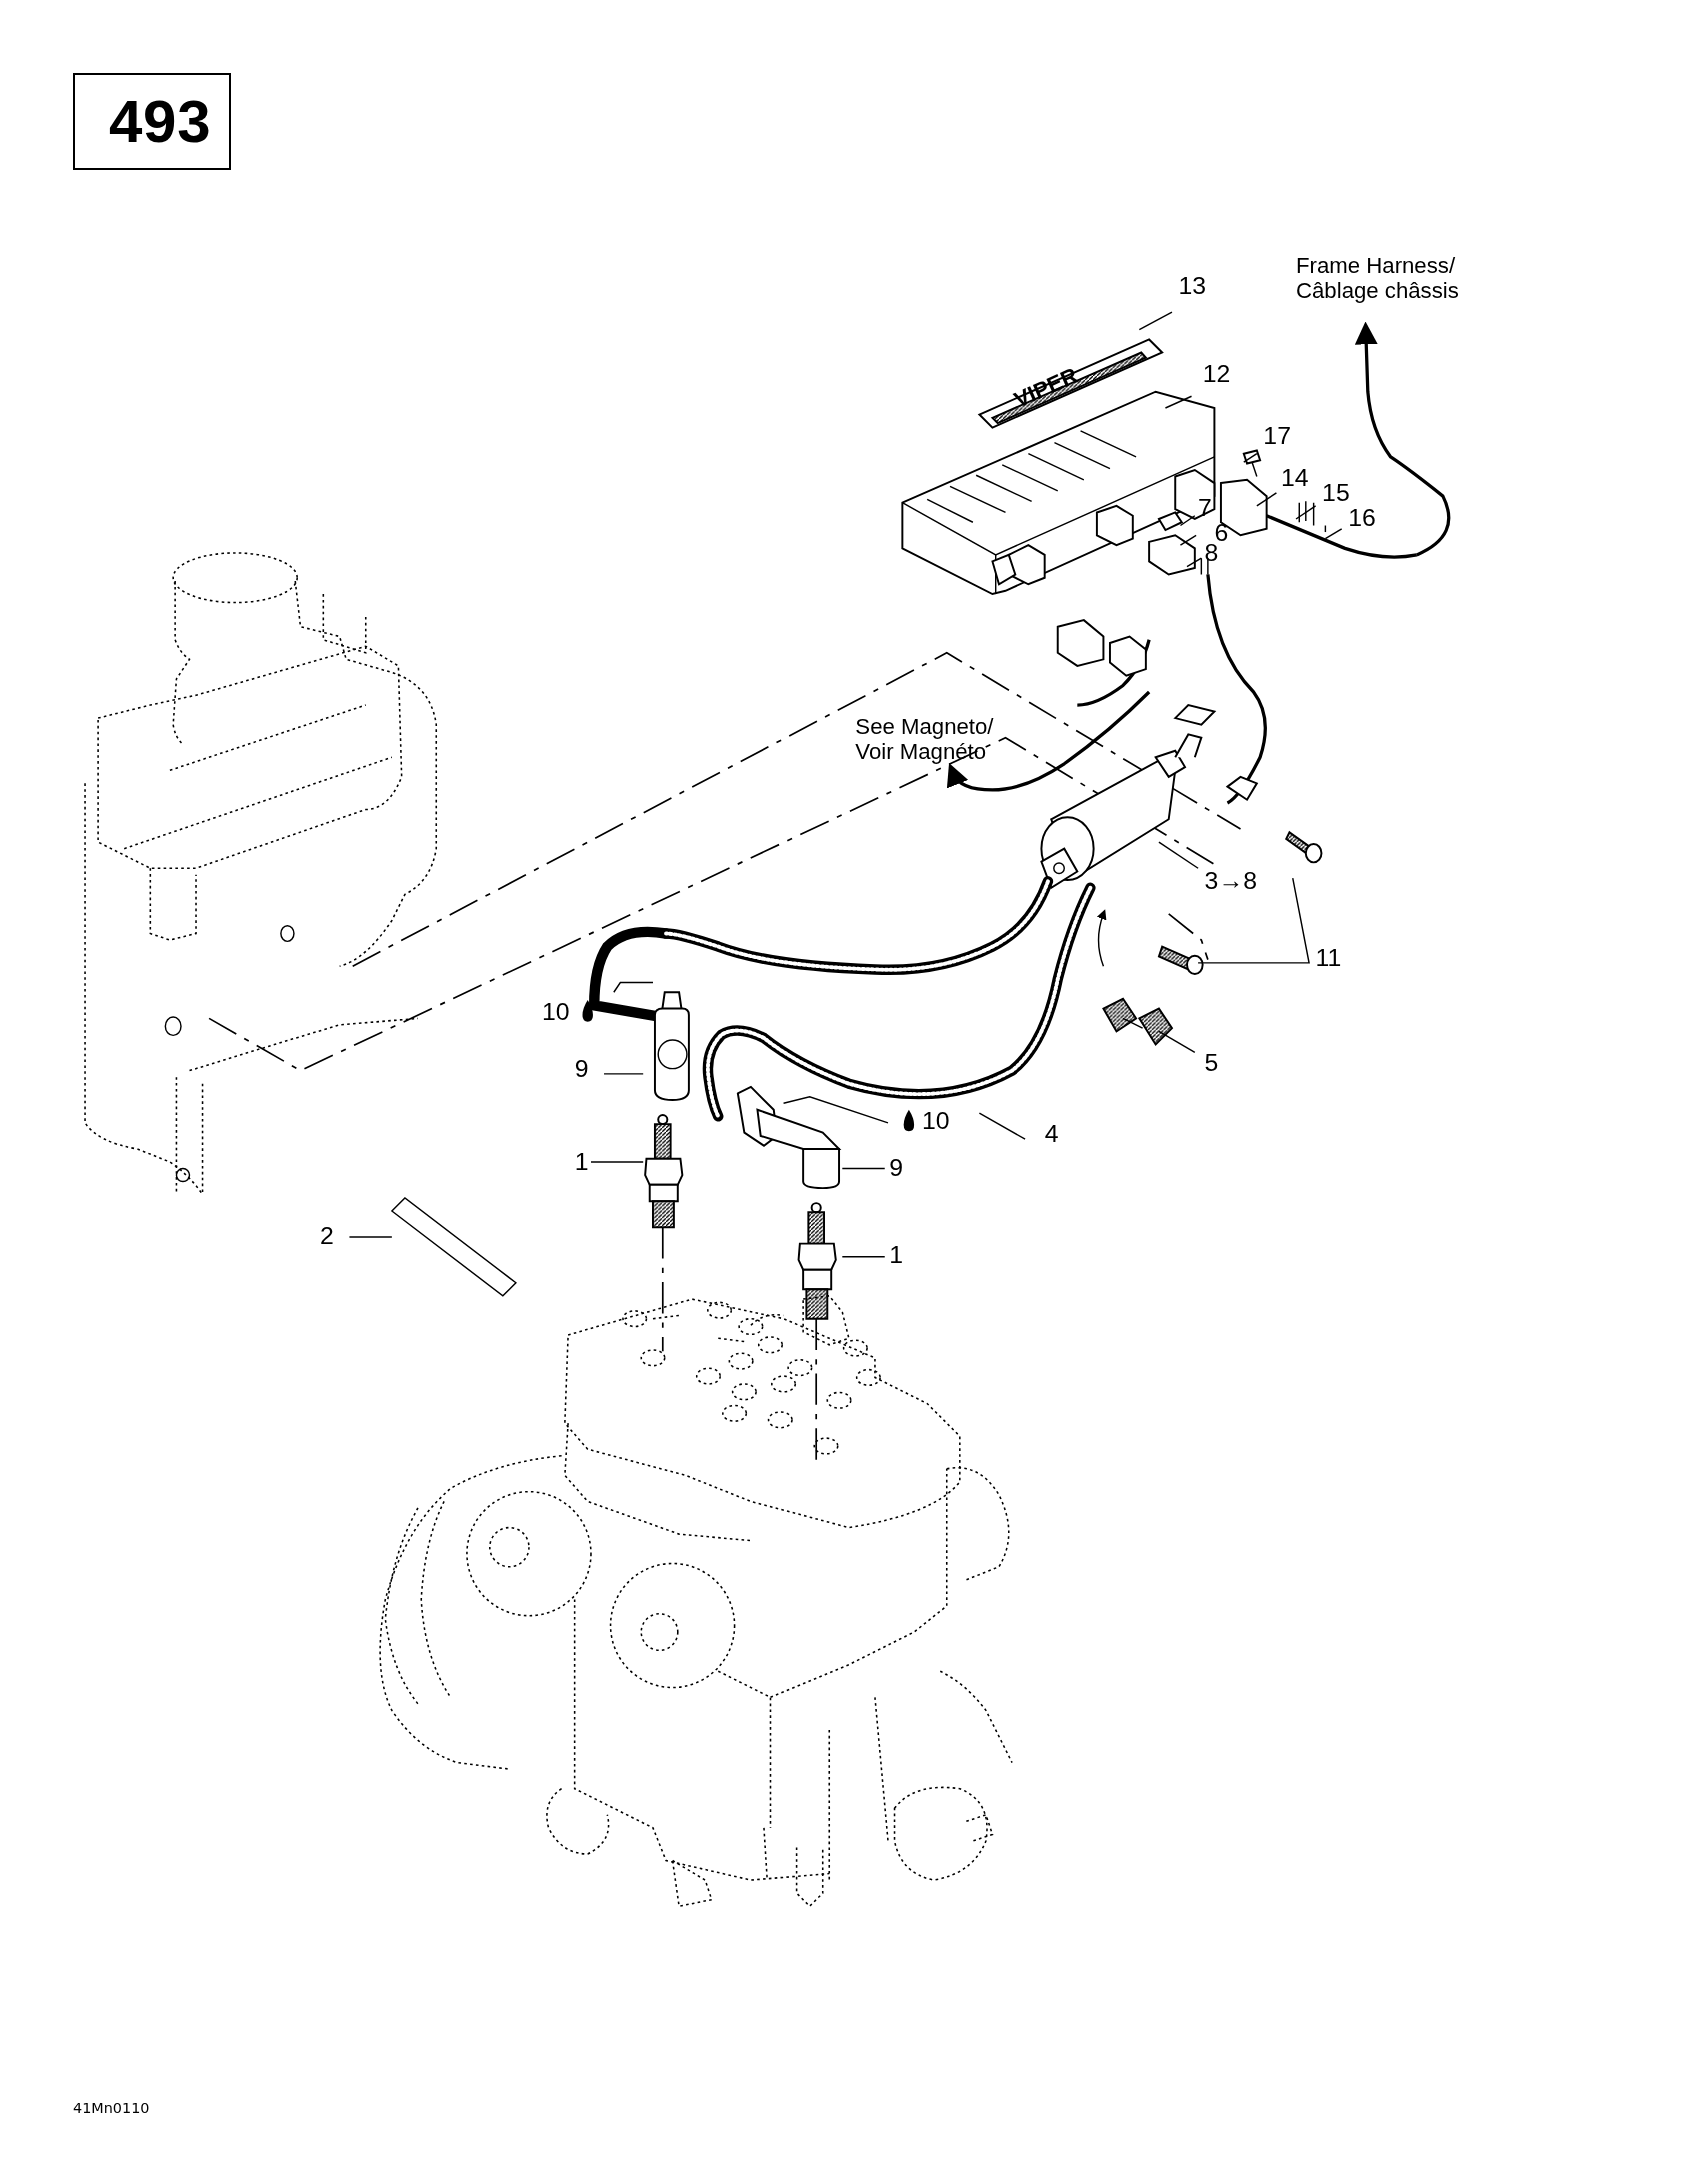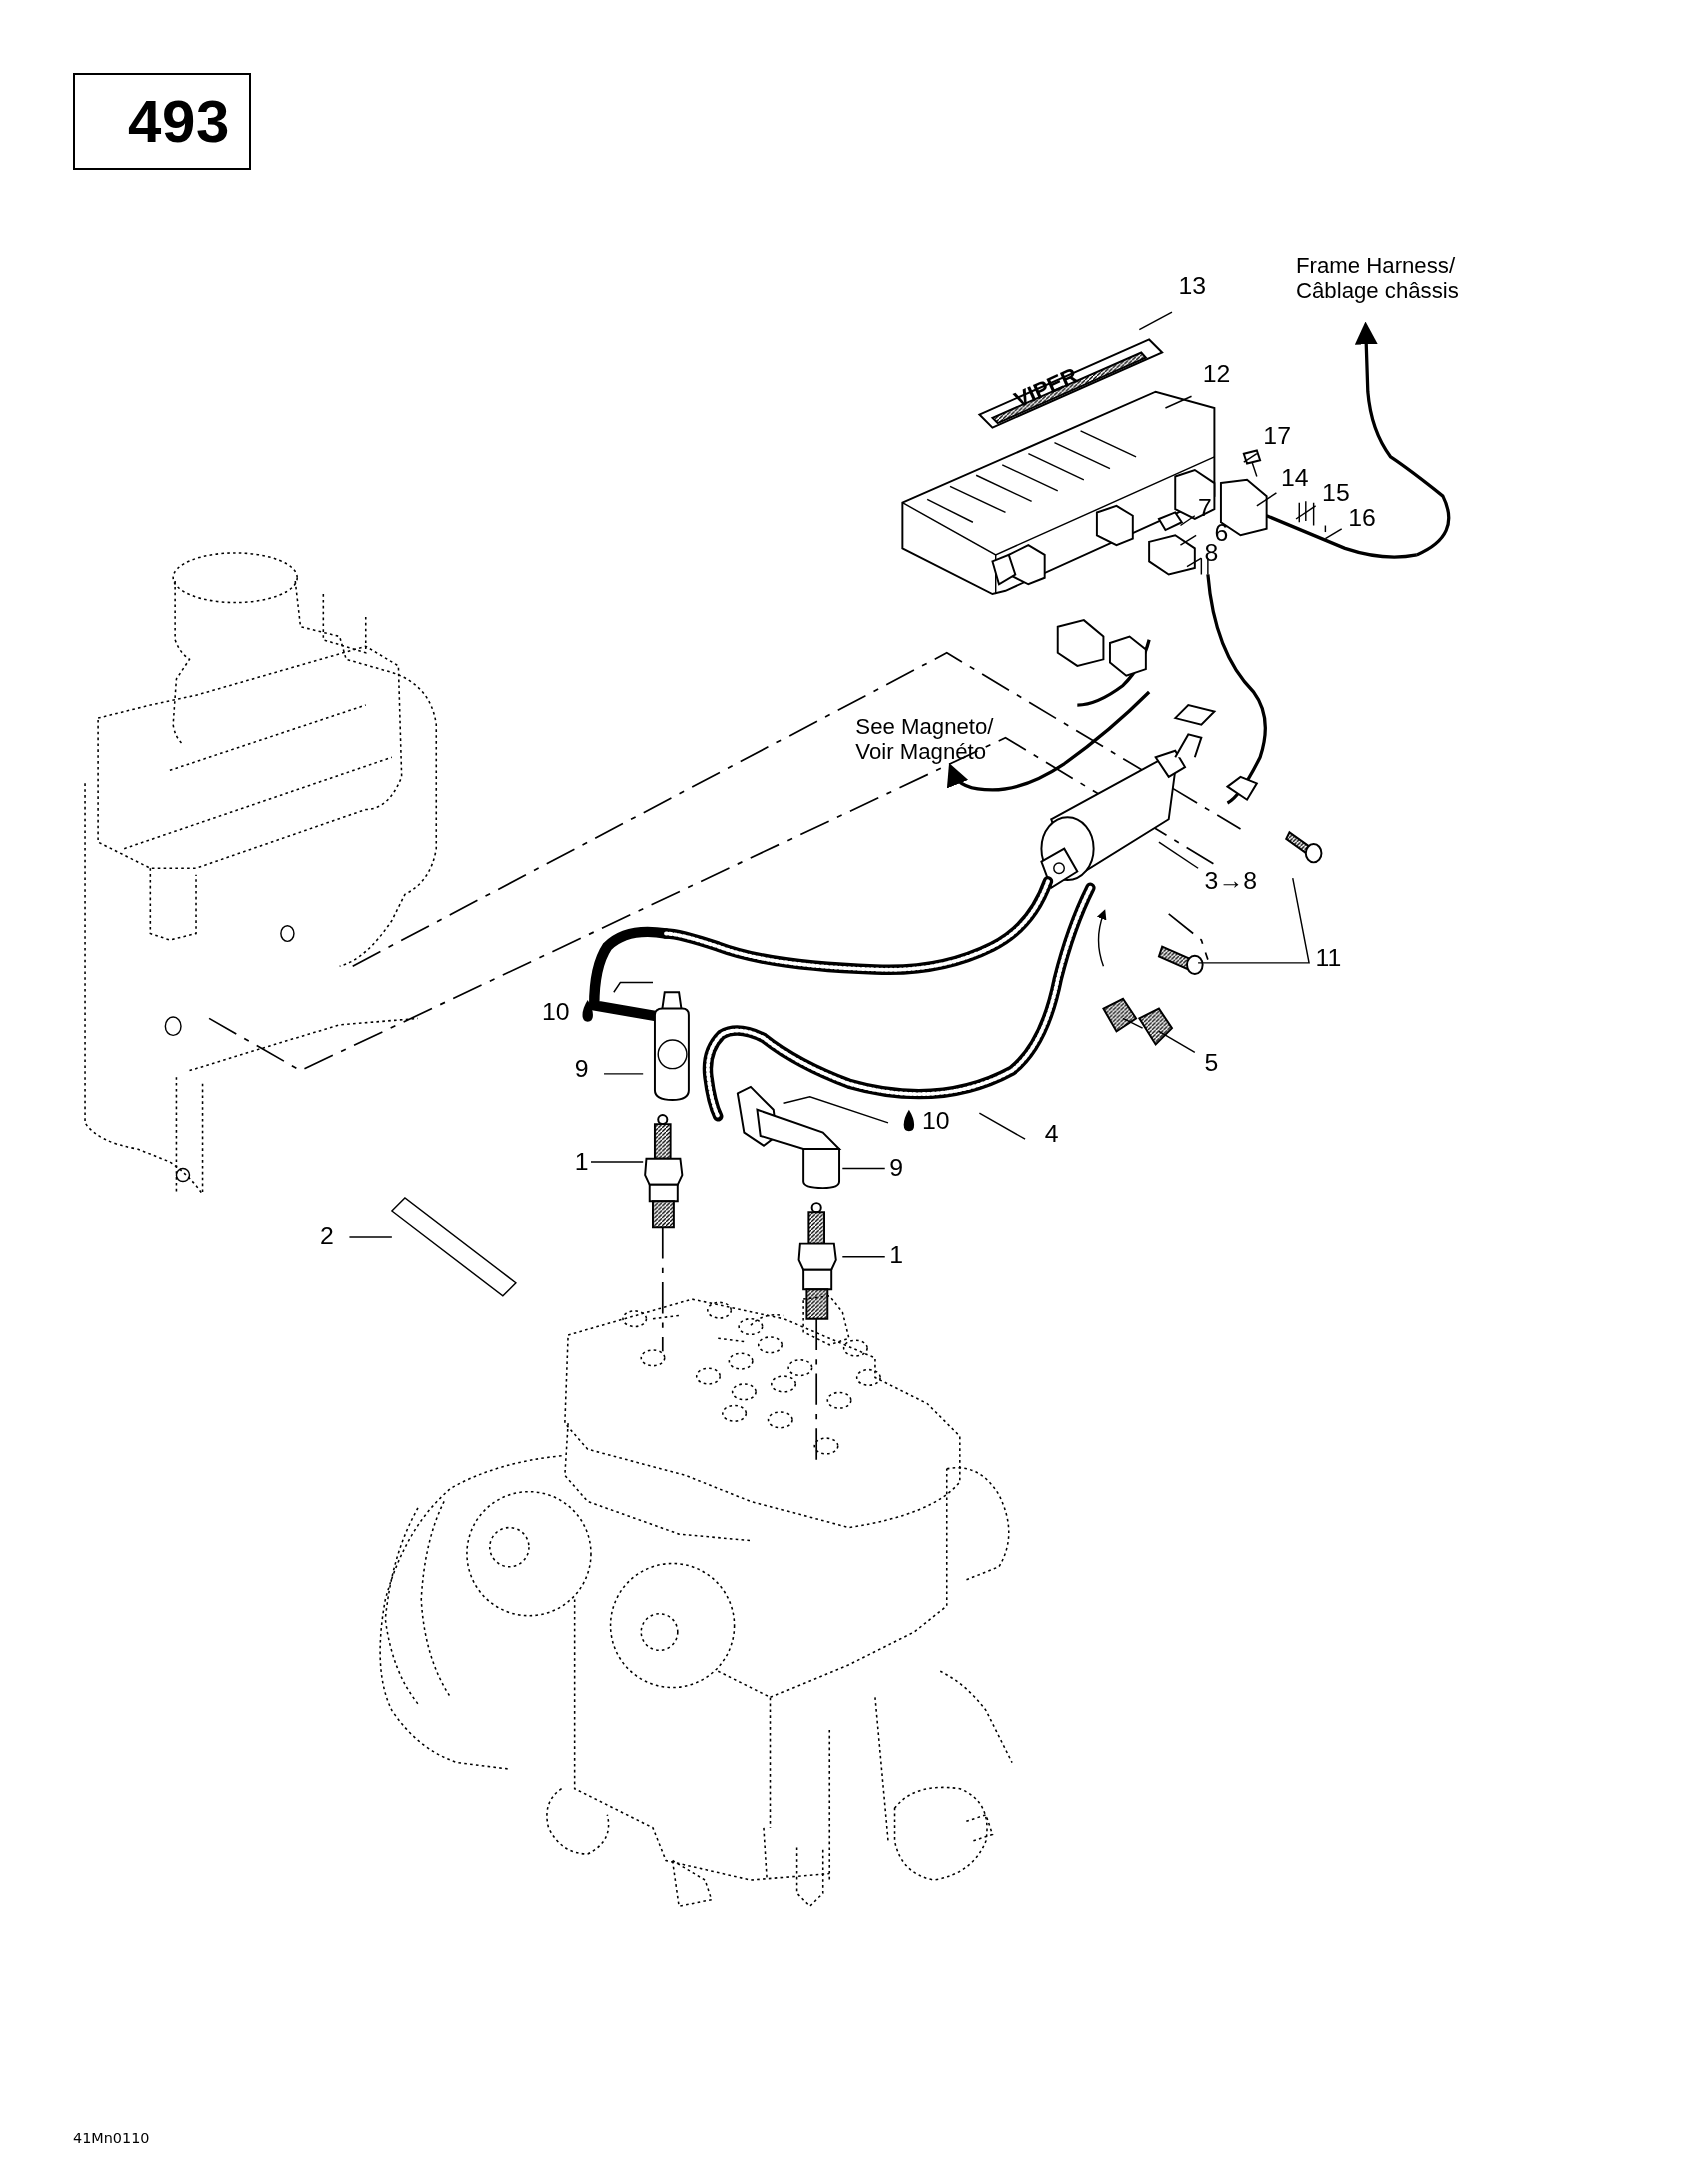--- a/index.html
+++ b/index.html
@@ -1,21 +1,21 @@
 <!DOCTYPE html>
 <html style="font-size:10.4px"><head>
 <meta charset="utf-8">
 <style>
   html, body { margin: 0; padding: 0; background: #ffffff; }
   body { width: 1682px; height: 2183px; position: relative; overflow: hidden;
          font-family: "Liberation Sans", sans-serif; color: #000; }
-  #page-number-box { position: absolute; left: 73px; top: 73px; width: 178px; height: 97px;
-         border: 2.6px solid #000; box-sizing: border-box; display: flex; align-items: center; justify-content: center; padding-left: 34px; }
+  #page-number-box { position: absolute; left: 73px; top: 73px; width: 158px; height: 97px;
+         border: 2.6px solid #000; box-sizing: border-box; display: flex; align-items: center; justify-content: flex-start; padding-left: 34px; }
   #page-number { font-family: "Liberation Sans", sans-serif; font-weight: bold; font-size: 60px; letter-spacing: 0.7px; }
-  #figure-code { position: absolute; left: 73px; top: 2100px; font-size: 14.4px; font-family: "DejaVu Sans", sans-serif; margin-top: 30px; }
+  #figure-code { position: absolute; left: 73px; top: 2100px; font-size: 14.4px; font-family: "DejaVu Sans", sans-serif; }
   svg#diagram { position: absolute; left: 0; top: 0; }
   .lbl { font-family: "Liberation Sans Narrow", "Liberation Sans", sans-serif; font-size: 38px; fill: #000; }
   .note { font-family: "Liberation Sans", sans-serif; font-size: 34px; fill: #000; }
   .thin { stroke: #000; stroke-width: 2.2; fill: none; }
   .dot { stroke: #000; stroke-width: 2.4; fill: none; stroke-dasharray: 4 5; }
   .dash { stroke: #000; stroke-width: 2.6; fill: none; stroke-dasharray: 48 14 8 14; }
   .cable { stroke: #000; stroke-width: 16; fill: none; stroke-linecap: round; }
   .cable-in { stroke: #fff; stroke-width: 6; fill: none; stroke-dasharray: 3 4; stroke-linecap: round; }
   .wire { stroke: #000; stroke-width: 5; fill: none; }
   .part { stroke: #000; stroke-width: 3; fill: #fff; }

